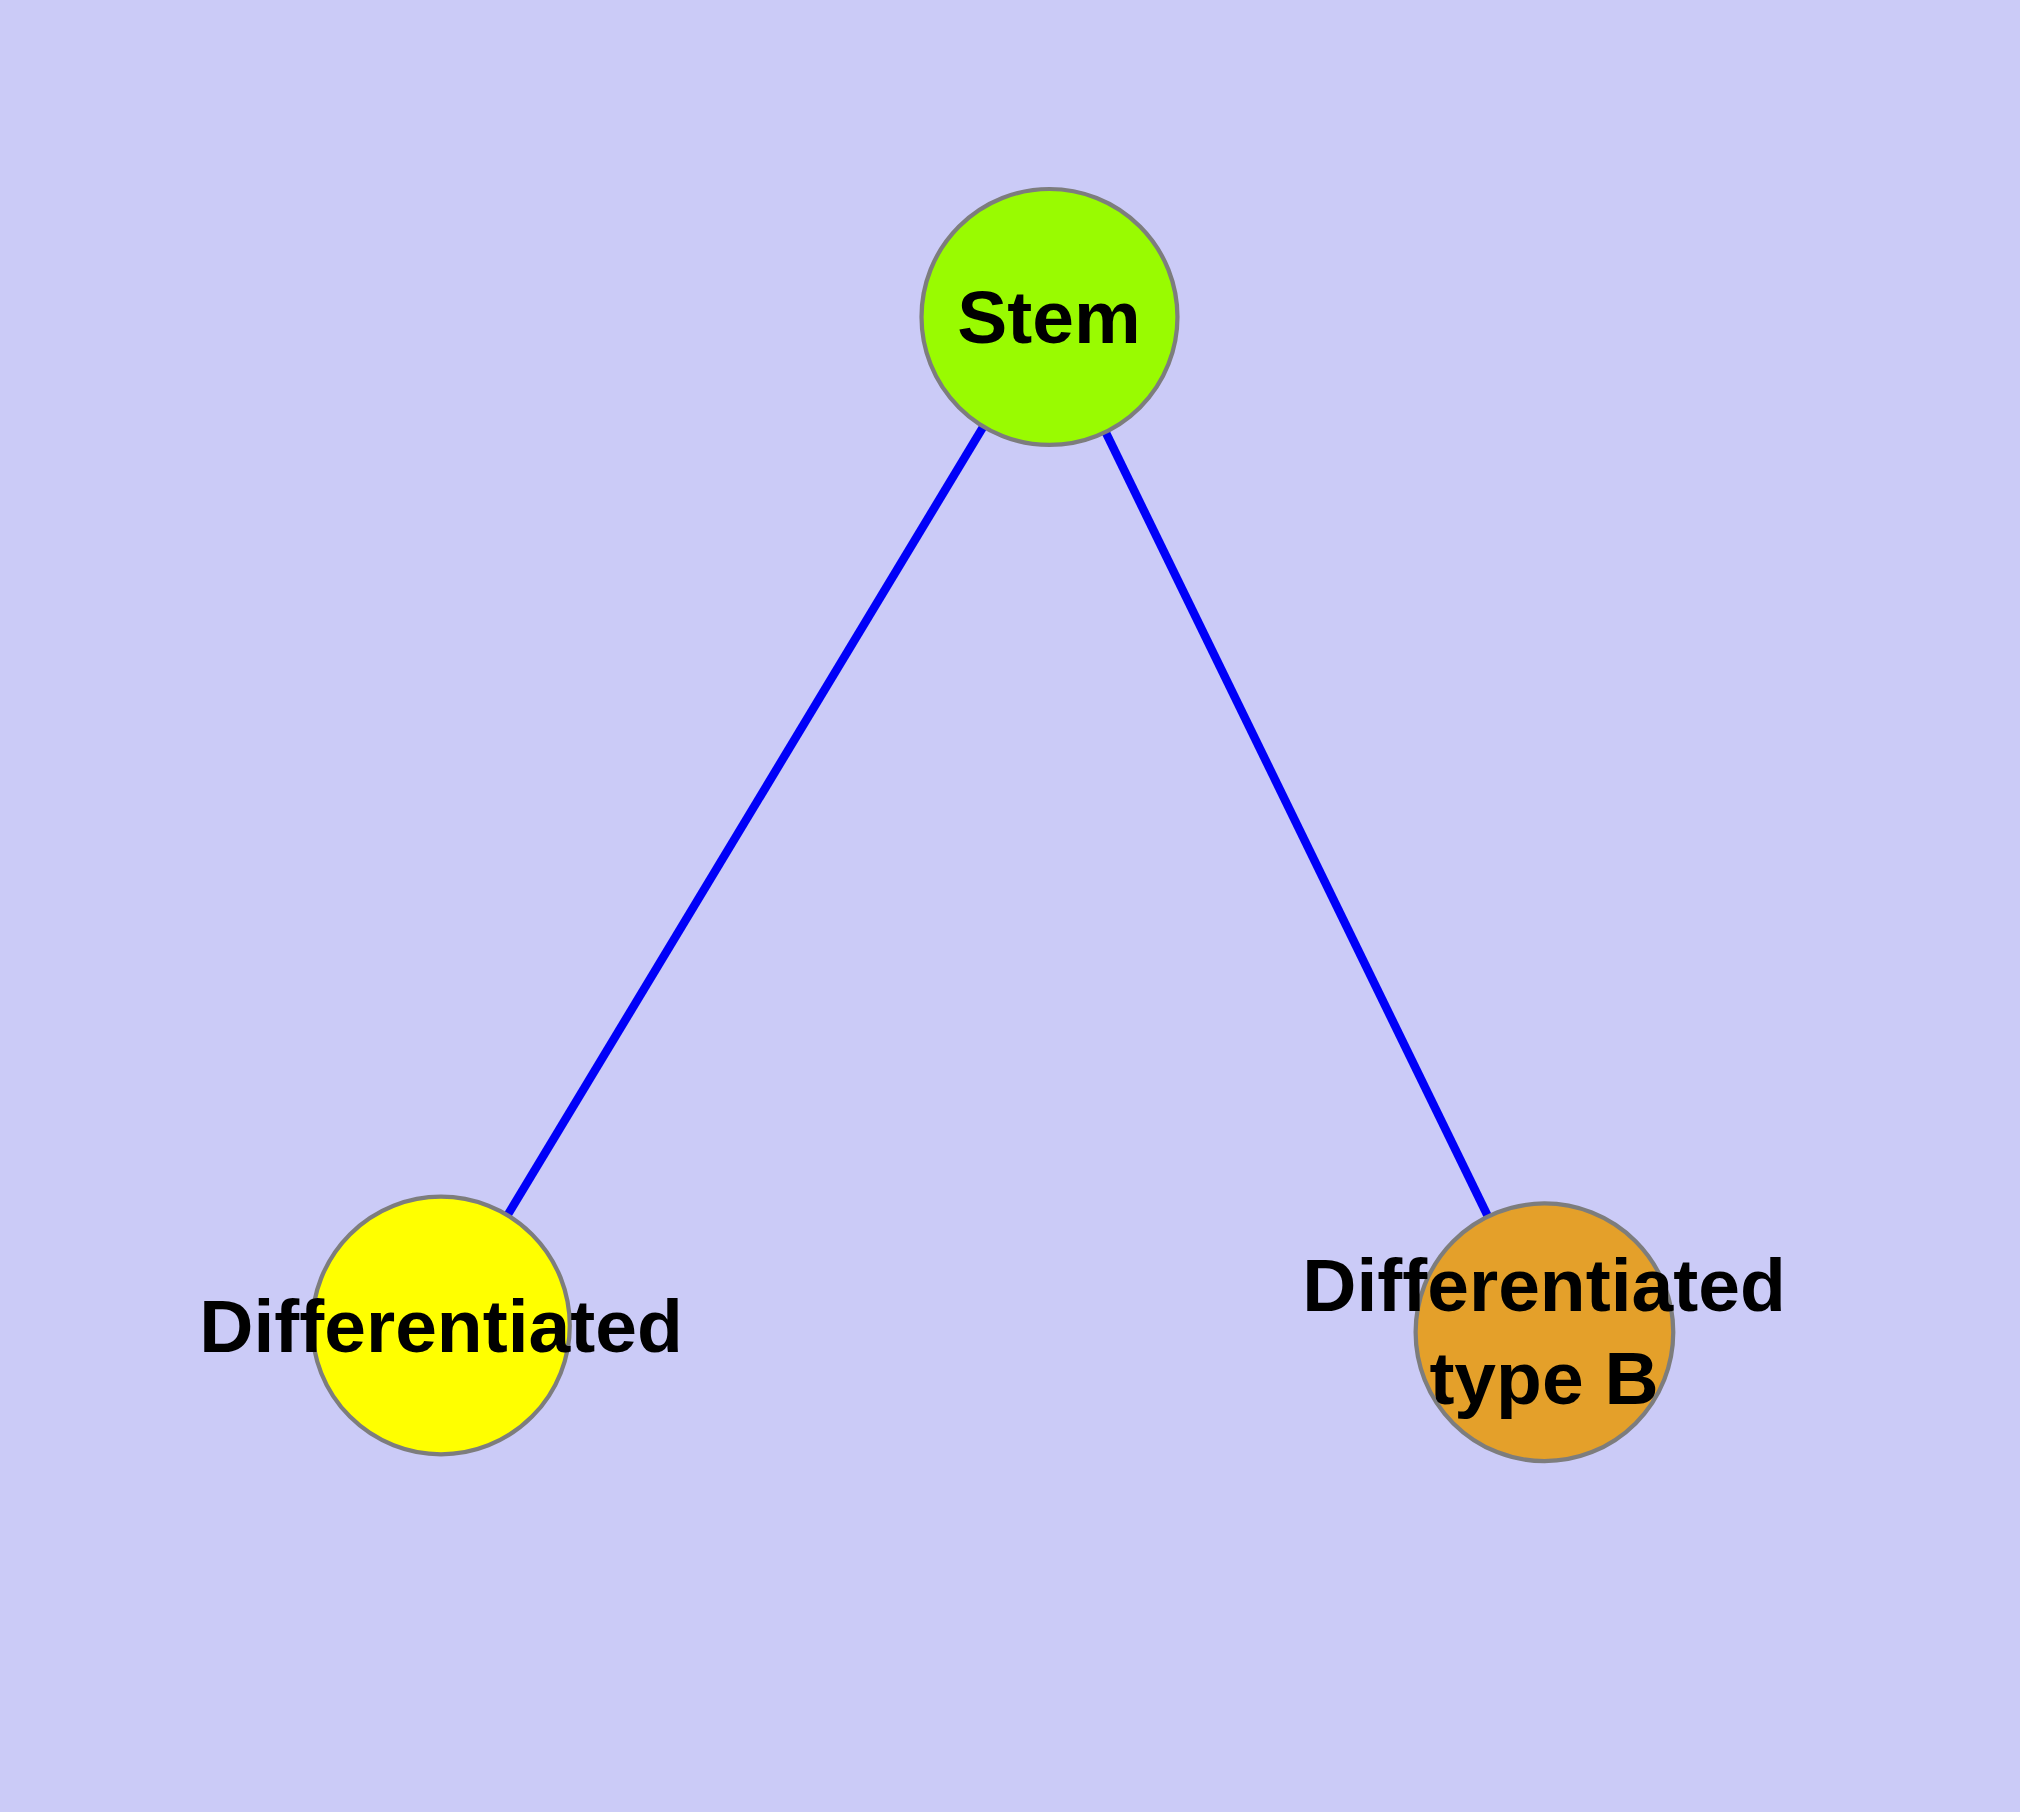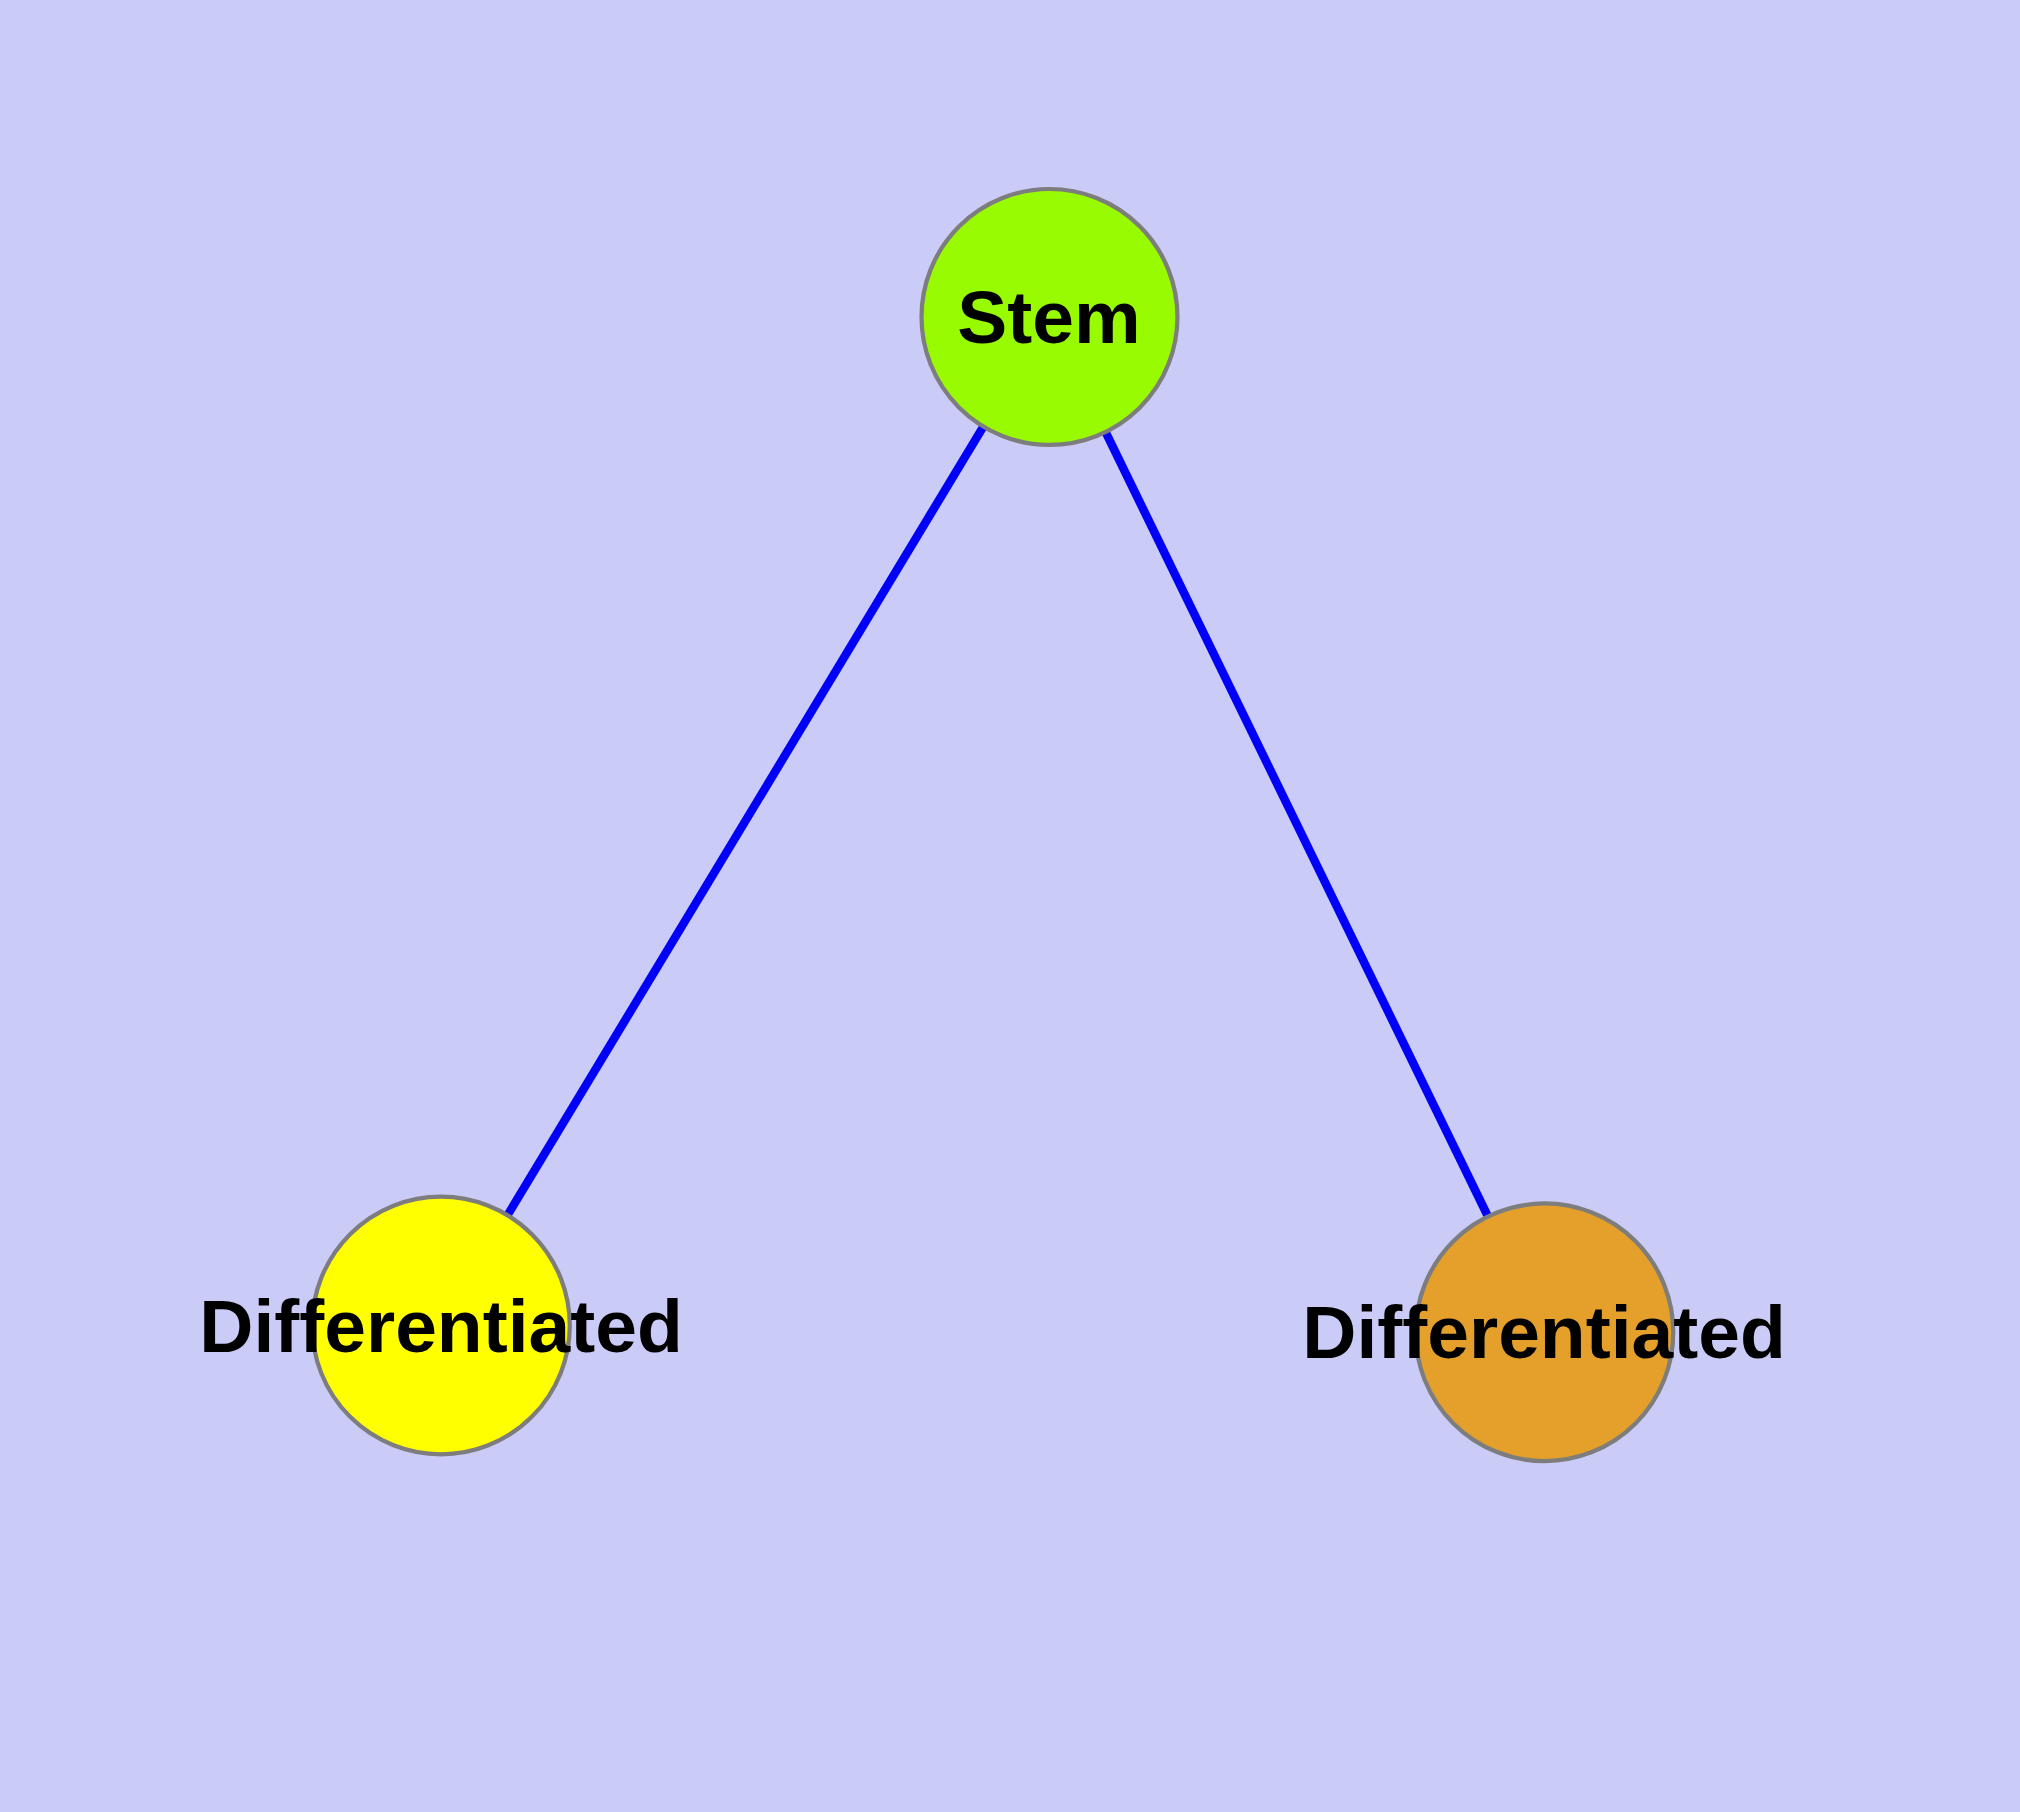--- a/index.html
+++ b/index.html
@@ -58,16 +58,17 @@
   <div class="node-label" style="left:1049px; top:317px;">
     <div>Stem</div>
   </div>
 
   <div class="node-label" style="left:441px; top:1326px;">
     <div>Differentiated</div>
   </div>
 
   <div class="node-label" style="left:1544px; top:1332px;">
     <div>Differentiated</div>
+    <div>type B</div>
   </div>
 
 </div>
 
 
 </body></html>

